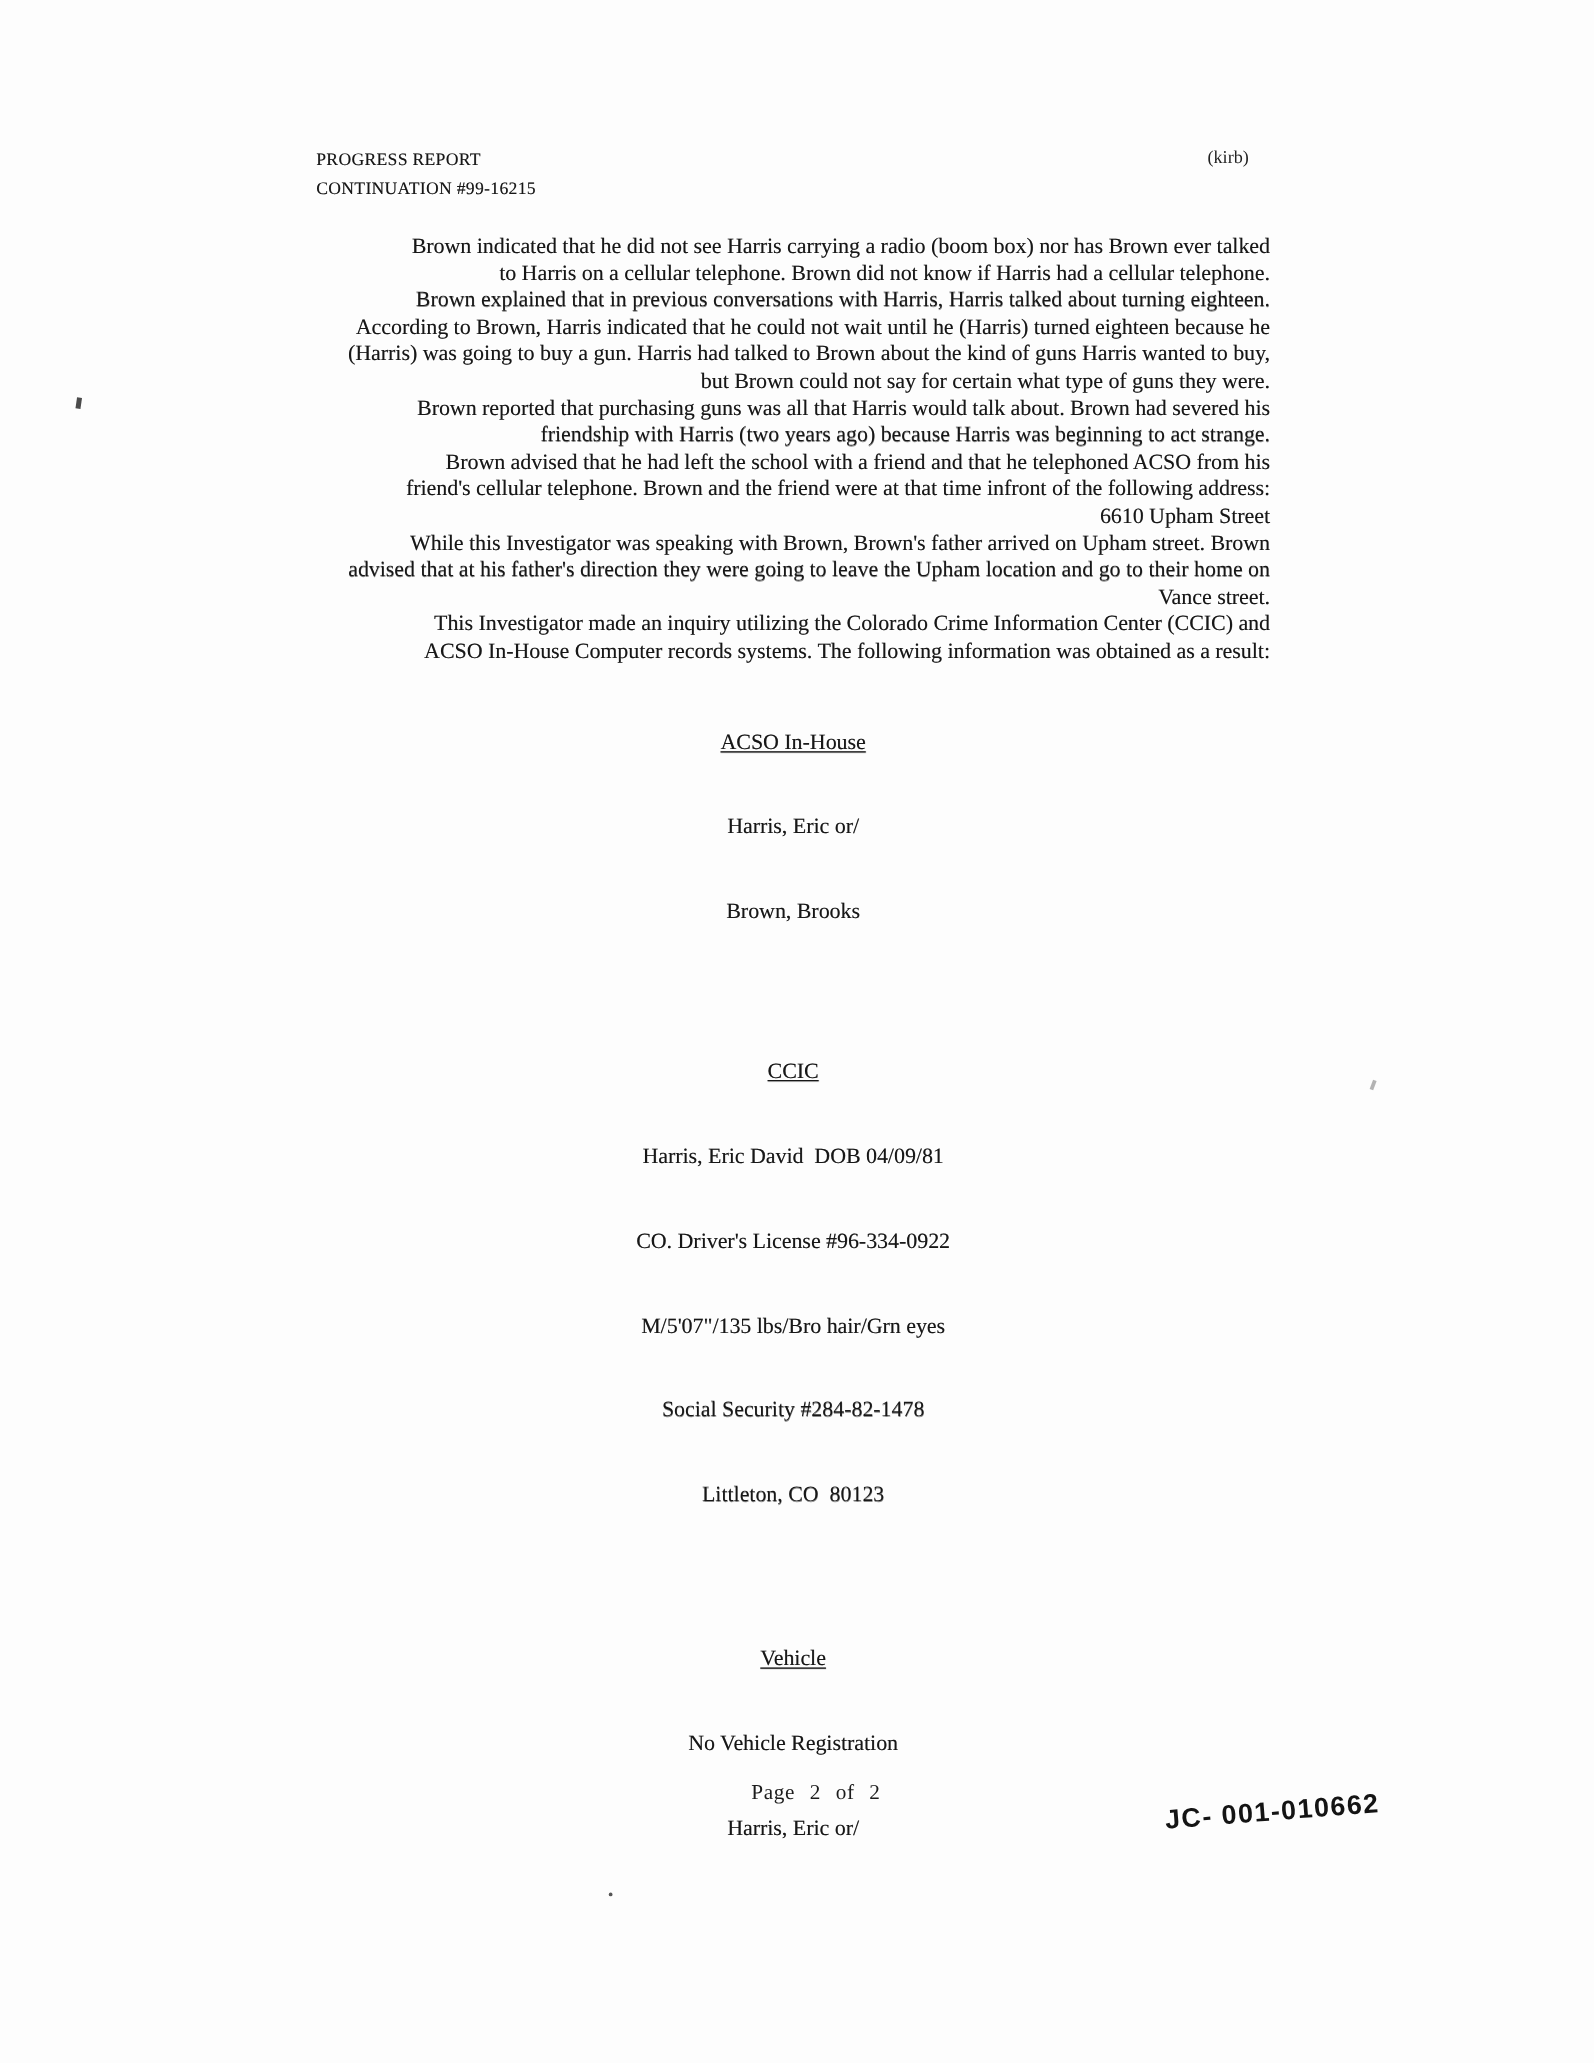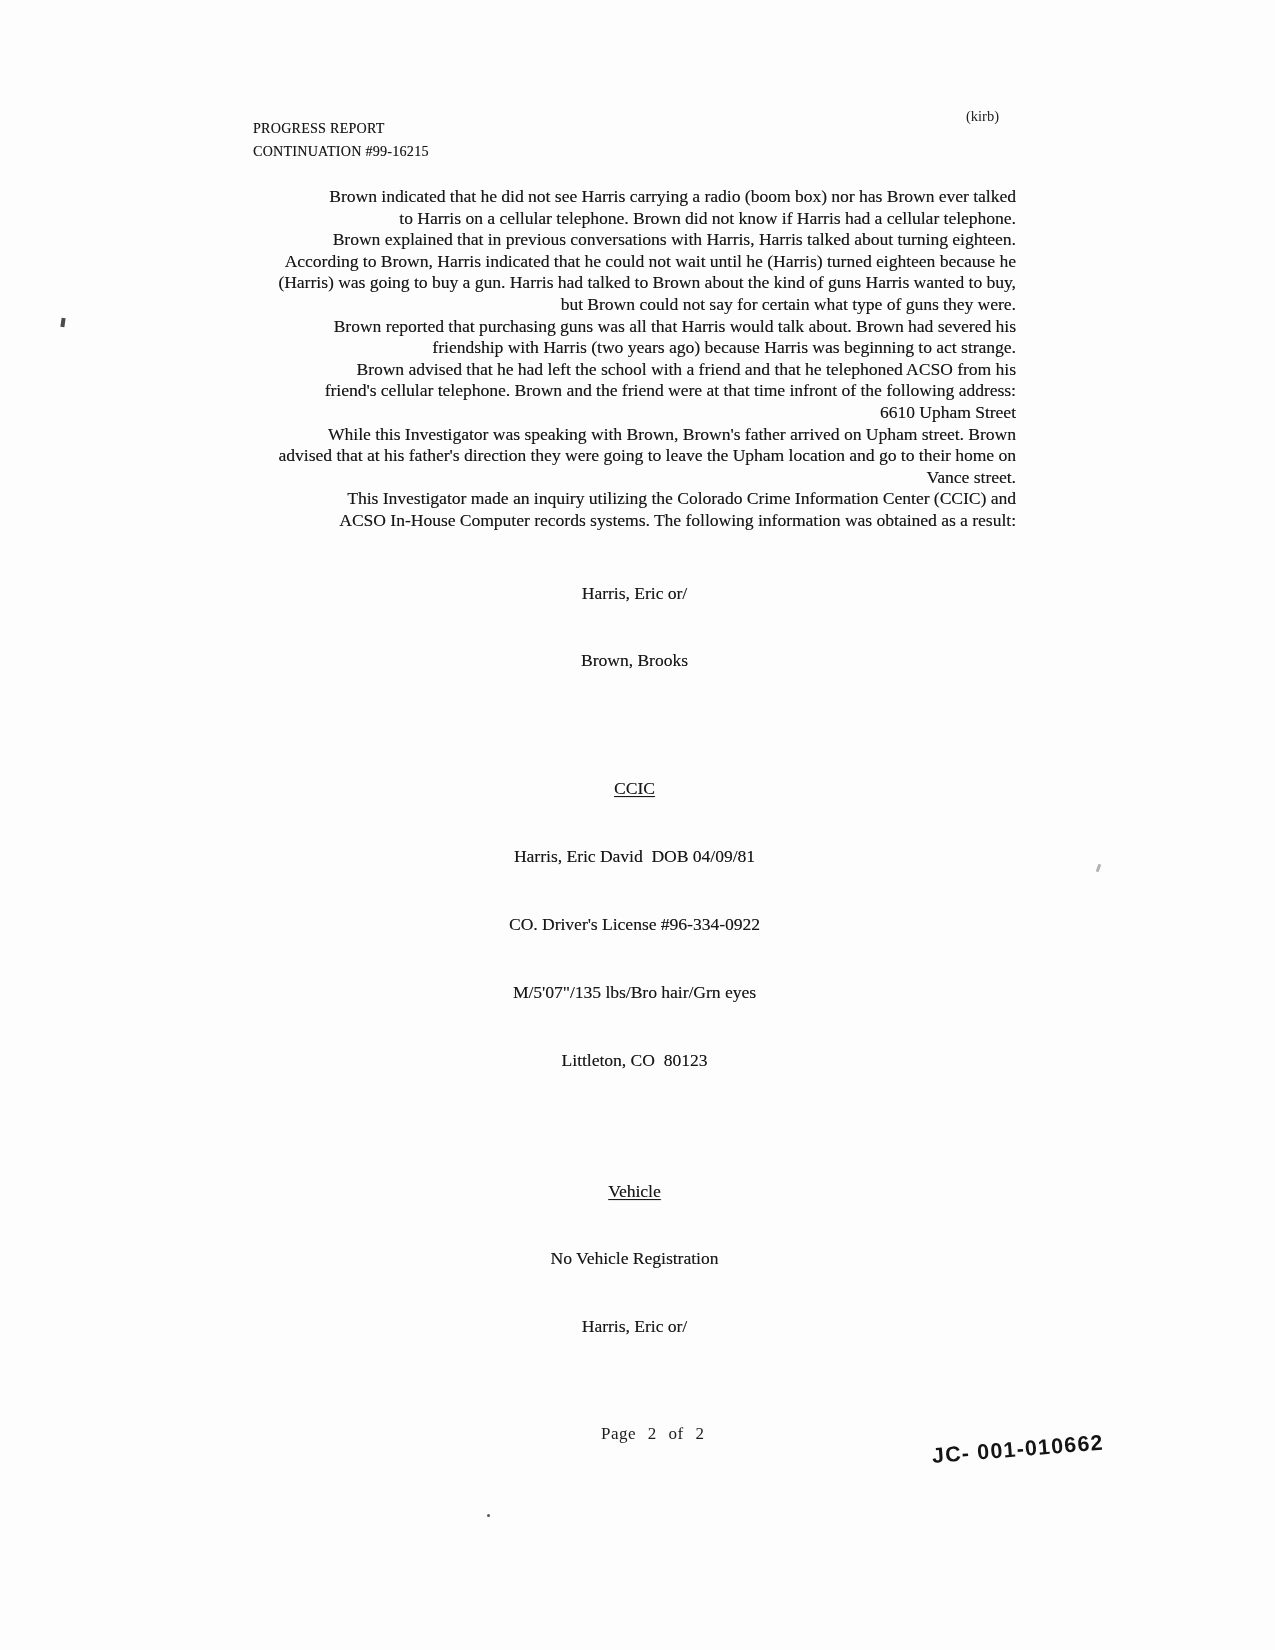--- a/index.html
+++ b/index.html
@@ -12,21 +12,21 @@
     color:#171717;
   }
   .content {
     position:absolute; left:253px; top:117px; width:763px;
     font-size:17.5px; line-height:21.6px;
     text-shadow:0.2px 0.2px 0.35px rgba(23,23,23,0.5);
   }
   .doc-title { margin-bottom:23px; }
   .doc-title div { font-size:14px; line-height:23px; letter-spacing:0.3px; }
   .margin-note {
-    position:absolute; left:966px; top:108px;
+    position:absolute; left:966px; top:118px;
     font-size:14.5px; color:#222;text-align:right;
   }
   .para { margin:0; text-indent:63px; text-align:right; }
   .center-line { margin:0; text-align:right; text-indent:0; white-space:pre; }
   .rec { text-align:center; line-height:22.6px; white-space:pre; }
   .rec .heading { text-decoration:underline; text-underline-offset:2px; }
   .rec-acso { margin-top:5px; }
   .rec-ccic { margin-top:15px; }
   .rec-vehicle { margin-top:18px; }
   .redact-inline {
@@ -74,29 +74,31 @@
     <p class="para">Brown explained that in previous conversations with Harris, Harris talked about turning eighteen. According to Brown, Harris indicated that he could not wait until he (Harris) turned eighteen because he (Harris) was going to buy a gun. Harris had talked to Brown about the kind of guns Harris wanted to buy, but Brown could not say for certain what type of guns they were.</p>
     <p class="para">Brown reported that purchasing guns was all that Harris would talk about. Brown had severed his friendship with Harris (two years ago) because Harris was beginning to act strange.</p>
     <p class="para">Brown advised that he had left the school with a friend and that he telephoned ACSO from his friend's cellular telephone. Brown and the friend were at that time infront of the following address:</p>
 
     <p class="center-line">6610 Upham Street</p>
 
     <p class="para">While this Investigator was speaking with Brown, Brown's father arrived on Upham street. Brown advised that at his father's direction they were going to leave the Upham location and go to their home on Vance street.</p>
     <p class="para">This Investigator made an inquiry utilizing the Colorado Crime Information Center (CCIC) and ACSO In-House Computer records systems. The following information was obtained as a result:</p>
 
     <div class="rec rec-acso">
+      <div><span class="heading">ACSO In-House</span></div>
       <div>Harris, Eric or/</div>
       <div>Brown, Brooks</div>
     </div>
 
     <div class="rec rec-ccic">
       <div><span class="heading">CCIC</span></div>
       <div>Harris, Eric David  DOB 04/09/81</div>
       <div>CO. Driver's License #96-334-0922</div>
       <div>M/5'07"/135 lbs/Bro hair/Grn eyes</div>
+      <div>Social Security #284-82-1478</div>
       <div>Littleton, CO  80123</div>
     </div>
 
     <div class="rec rec-vehicle">
       <div><span class="heading">Vehicle</span></div>
       <div>No Vehicle Registration</div>
       <div>Harris, Eric or/</div>
       
       
     </div>

